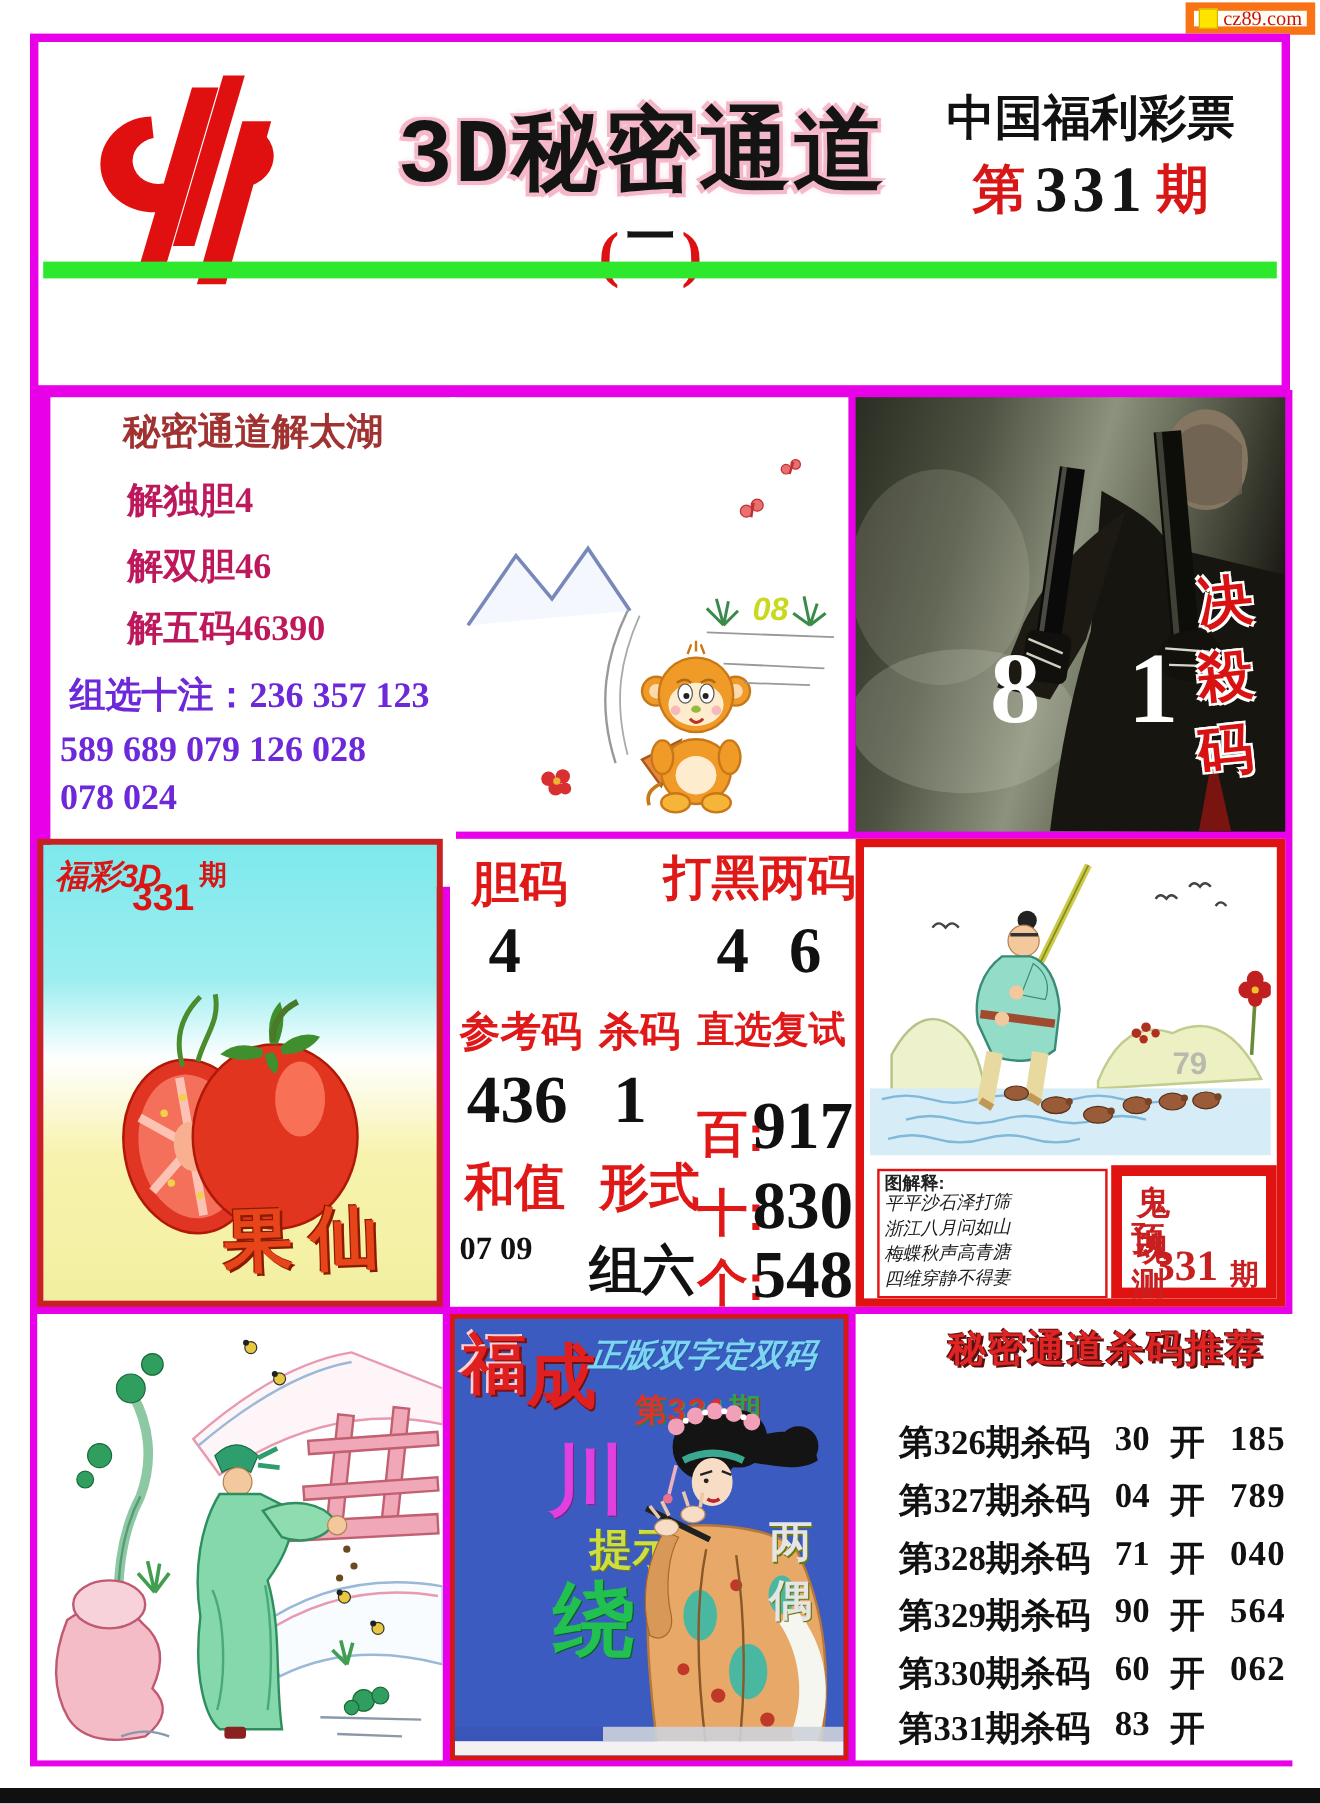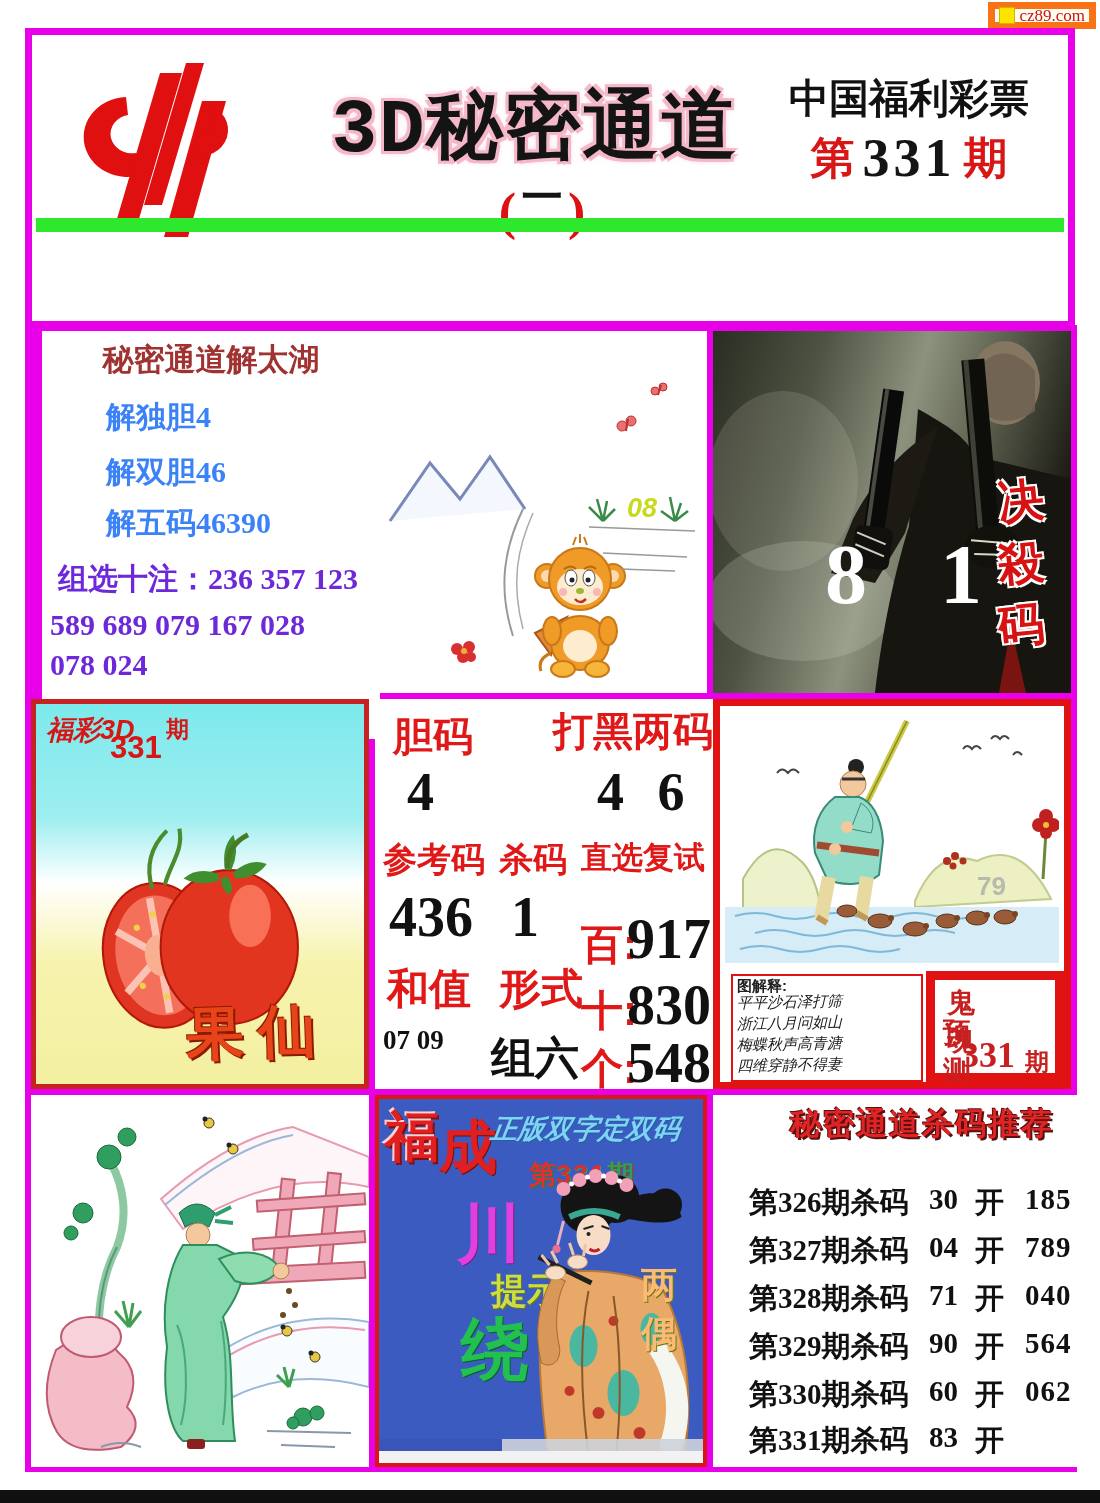--- a/index.html
+++ b/index.html
@@ -35,21 +35,21 @@
   #r2c1{left:31px;top:699px;width:338px;height:390px;border:5px solid #c62222;
         background:linear-gradient(#7de9ec 0%,#9eeef0 30%,#ffffff 47%,#f7f3ae 68%,#f3efa0 100%);}
   #r2c2{left:375px;top:699px;width:340px;height:390px;}
   #r2c3{left:713px;top:699px;width:358px;height:390px;border:7px solid #e01212;background:#fff;}
   #r3c1{left:31px;top:1095px;width:338px;height:372px;}
   #r3c2{left:375px;top:1095px;width:332px;height:372px;border:4px solid #d81616;background:#3c5bc0;}
   #r3c3{left:713px;top:1095px;width:418px;height:372px;}
   #blackbar{position:absolute;left:0;top:1490px;width:1100px;height:13px;background:#101010;}
   
   .taihu-title{position:absolute;left:0;top:8px;width:100%;text-align:center;font-size:31px;font-weight:bold;color:#a03232;}
-  .taihu-line{position:absolute;left:64px;font-size:30px;font-weight:bold;color:#3b82f6;font-family:"Liberation Serif",serif;}
+  .taihu-line{position:absolute;left:64px;font-size:30px;font-weight:bold;color:#be185d;font-family:"Liberation Serif",serif;}
   .zux{position:absolute;font-size:30px;font-weight:bold;color:#6d28d9;font-family:"Liberation Serif",serif;}
   
   .gun-num{position:absolute;left:112px;top:195px;font-size:84px;font-weight:bold;color:#fff;
            font-family:"Liberation Serif",serif;letter-spacing:26px;}
   .killchar{position:absolute;left:278px;width:60px;text-align:center;font-size:46px;font-weight:bold;color:#d81212;
             text-shadow:-2px -2px 0 #fff,2px -2px 0 #fff,-2px 2px 0 #fff,2px 2px 0 #fff;transform:rotate(-6deg);}
   
   .tom-brand{position:absolute;left:10px;top:8px;font-size:27px;font-weight:bold;color:#d81616;font-style:italic;}
   .tom-issue{position:absolute;left:74px;top:26px;font-size:31px;font-weight:bold;color:#d81616;}
   .tom-qi{position:absolute;left:130px;top:10px;font-size:23px;font-weight:bold;color:#d81616;}
@@ -73,21 +73,21 @@
   .cheng{position:absolute;left:60px;top:10px;font-size:58px;font-weight:bold;color:#e02020;text-shadow:1px 1px 0 #701010;}
   .chuan{position:absolute;left:78px;top:92px;font-size:64px;font-weight:bold;color:#e040e0;text-shadow:1px 1px 0 #802080;}
   .rao{position:absolute;left:82px;top:206px;font-size:68px;font-weight:bold;color:#22c050;text-shadow:1px 1px 0 #0a6028;}
   .dz-title{position:absolute;left:112px;top:12px;font-size:27px;font-weight:bold;color:#7fd4f4;font-style:italic;
             transform:skewX(-8deg);text-shadow:1px 1px 0 #2060a0;white-space:nowrap;}
   .dz-issue{position:absolute;left:150px;top:58px;font-size:27px;font-weight:bold;}
   .dz-issue .p1{color:#e03030;text-shadow:1px 1px 0 #208040;}
   .dz-issue .p2{color:#d83030;text-shadow:1px 1px 0 #30a050;letter-spacing:2px;}
   .dz-issue .p3{color:#2ea050;text-shadow:1px 1px 0 #a03030;}
   .hint-a{position:absolute;left:112px;top:168px;font-size:36px;font-weight:bold;color:#cede3e;text-shadow:1px 1px 0 #6a7a10;}
-  .hint-b{position:absolute;left:262px;top:162px;font-size:36px;font-weight:bold;color:#fdba74;text-shadow:1px 1px 0 #6a7a10;}
+  .hint-b{position:absolute;left:262px;top:162px;font-size:36px;font-weight:bold;color:#e5e5e5;text-shadow:1px 1px 0 #6a7a10;}
   #wm-strip{position:absolute;left:0px;top:340px;width:324px;height:12px;
             background:linear-gradient(90deg,#3a55b8 0 38%,#cdd2da 38% 100%);opacity:.9;}
   #wm-strip2{position:absolute;left:0px;top:352px;width:324px;height:12px;background:#f2f2f2;}
   
   .rec-title{position:absolute;left:0;top:8px;width:100%;text-align:center;font-size:31px;font-weight:bold;color:#e02424;
              text-shadow:2px 2px 0 #5a1010,-1px -1px 0 #5a1010;letter-spacing:2px;}
   .rec-row{position:absolute;left:0;width:100%;height:40px;font-family:"Liberation Serif",serif;font-weight:bold;color:#111;}
   .rec-row .per{position:absolute;left:36px;font-size:29px;}
   .rec-row .kil{position:absolute;left:216px;font-size:29px;}
   .rec-row .kai{position:absolute;left:262px;font-size:29px;}
@@ -121,21 +121,21 @@
   </div>
 
   <div id="grid-backdrop"></div>
 
   <div id="r1c1" class="cell">
     <div class="taihu-title">秘密通道解太湖</div>
     <div class="taihu-line" style="top:66px">解独胆4</div>
     <div class="taihu-line" style="top:121px">解双胆46</div>
     <div class="taihu-line" style="top:172px">解五码46390</div>
     <div class="zux" style="left:16px;top:228px">组选十注：236 357 123</div>
-    <div class="zux" style="left:8px;top:277px">589 689 079 167 028</div>
+    <div class="zux" style="left:8px;top:277px">589 689 079 126 028</div>
     <div class="zux" style="left:8px;top:317px">078 024</div>
   </div>
 
   <div id="r1c2" class="cell">
     <svg width="332" height="362" viewBox="0 0 332 362">
       <path d="M15,190 L55,132 L85,168 L115,126 L150,178" fill="#f4f7fd" stroke="#7888b8" stroke-width="3"></path>
       <path d="M148,178 C130,215 122,255 138,305" fill="none" stroke="#999" stroke-width="2"></path>
       <path d="M158,182 C142,218 136,252 148,298" fill="none" stroke="#aaa" stroke-width="1.5"></path>
       <polygon points="160,302 192,286 176,324" fill="#e8883a" stroke="#a85818" stroke-width="2"></polygon>
       <path d="M168,300 L184,292 M172,310 L186,300" stroke="#a85818" stroke-width="1.5"></path>

